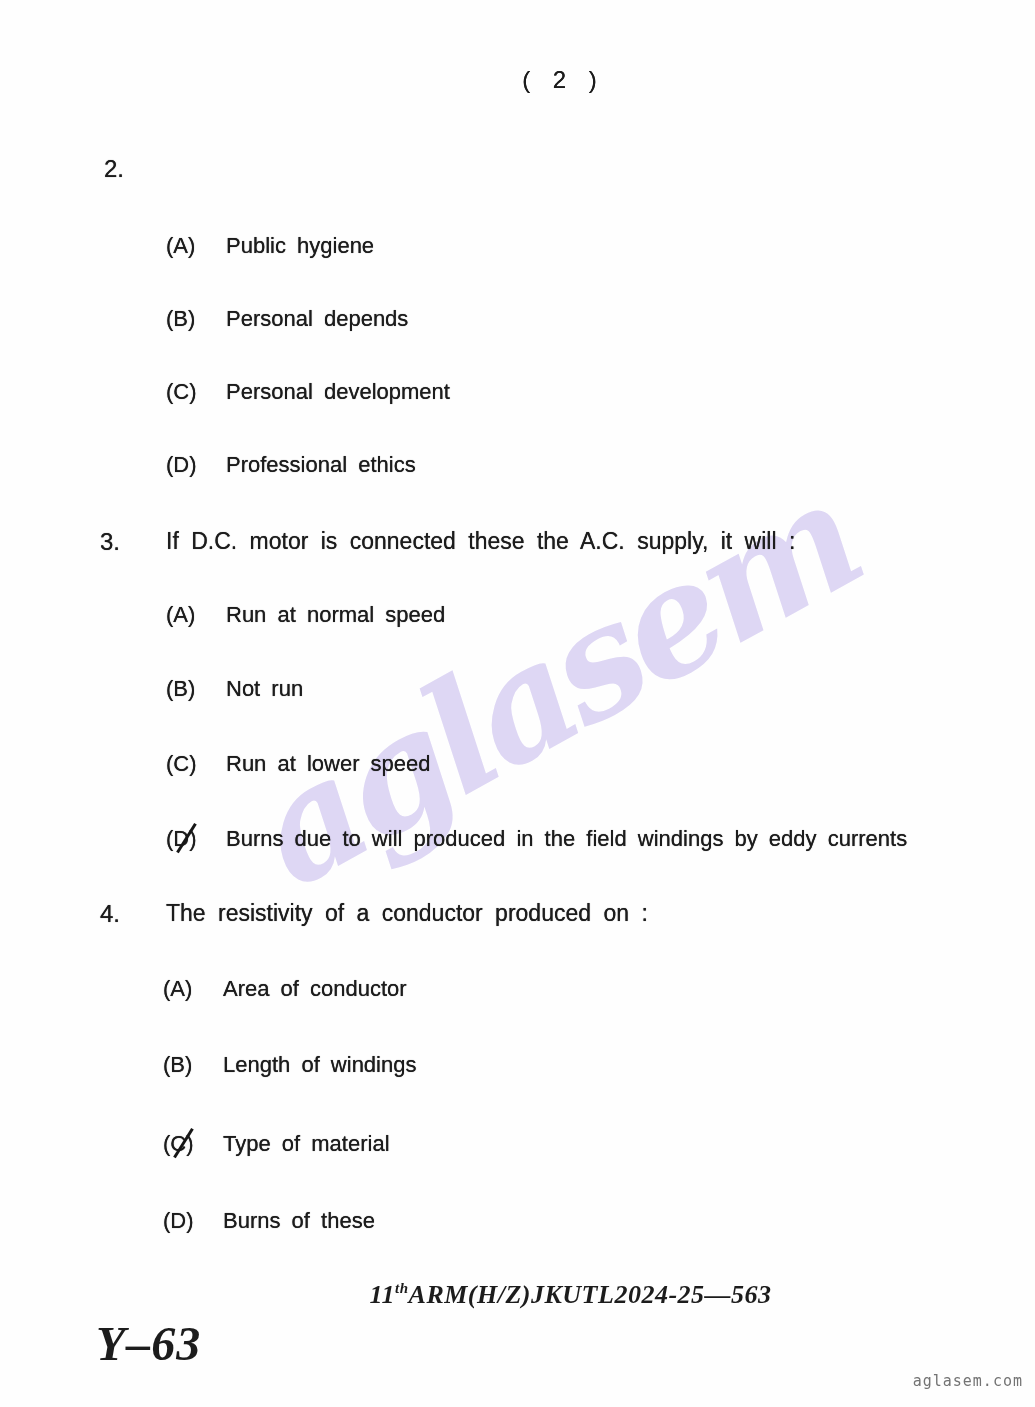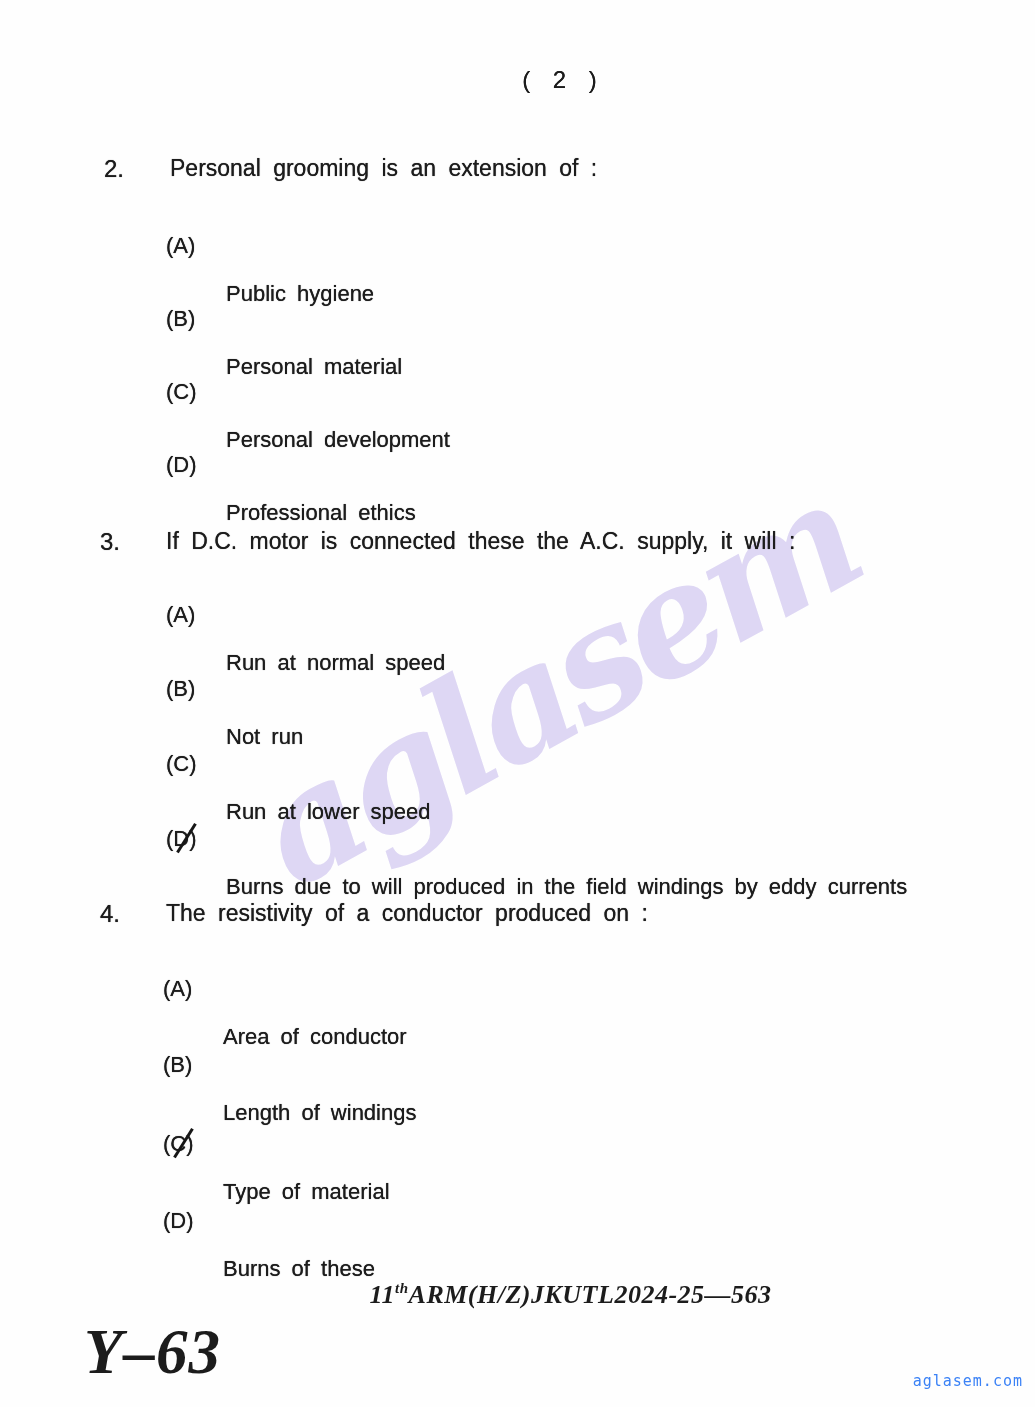--- a/index.html
+++ b/index.html
@@ -36,21 +36,21 @@
     font-size:24px;
     word-spacing:16px;
     text-shadow:0 0 .6px #1c1c1c;
   }
   
   .q-row{position:absolute;display:flex;white-space:nowrap;}
   .q-num{width:66px;flex:0 0 auto;font-size:24px;text-shadow:0 0 .7px #1c1c1c;}
   .q-text{font-size:23px;word-spacing:6px;text-shadow:0 0 .7px #1c1c1c;}
   .opt-row{position:absolute;display:flex;white-space:nowrap;}
   .opt-letter{width:60px;flex:0 0 auto;font-size:22px;position:relative;text-shadow:0 0 .7px #1c1c1c;}
-  .opt-text{font-size:22px;word-spacing:5px;text-shadow:0 0 .7px #1c1c1c;margin-top:48px;}
+  .opt-text{font-size:22px;word-spacing:5px;text-shadow:0 0 .7px #1c1c1c;}
   .opt-letter.struck::after{
     content:"";
     position:absolute;
     left:19px;top:-5px;
     width:2.5px;height:34px;
     background:#161616;
     transform:rotate(32deg);
   }
   
   #q2      {top:155px;left:104px;}
@@ -74,56 +74,55 @@
     text-align:center;
     transform:translateX(53px);
     font-family:"Liberation Serif", serif;
     font-weight:bold;font-style:italic;
     font-size:26px;
     letter-spacing:.5px;
   }
   .footer-code sup{font-size:15px;}
   
   .paper-code{
-    position:absolute;left:84px;top:1316px;
+    position:absolute;left:96px;top:1316px;
     font-family:"Liberation Serif", serif;
     font-weight:bold;font-style:italic;
-    font-size:63px;
+    font-size:48px;
     letter-spacing:1px;
   }
   
   .site-link{
     position:absolute;right:12px;top:1372px;
     font-family:"DejaVu Sans Mono", monospace;
     font-size:15px;
     letter-spacing:1px;
-    color:#3b82f6;
+    color:#737373;
     text-decoration:none;
   }
 </style>
 </head>
 <body>
 
 <div class="watermark">aglasem</div>
 
 <div class="page">
 
   <div class="page-number">( 2 )</div>
 
   <div class="q-row" id="q2">
     <span class="q-num">2.</span>
-    <span class="q-text">Personal grooming is an extension of :</span>
   </div>
   <div class="opt-row" id="q2-optA">
     <span class="opt-letter">(A)</span>
     <span class="opt-text">Public hygiene</span>
   </div>
   <div class="opt-row" id="q2-optB">
     <span class="opt-letter">(B)</span>
-    <span class="opt-text">Personal material</span>
+    <span class="opt-text">Personal depends</span>
   </div>
   <div class="opt-row" id="q2-optC">
     <span class="opt-letter">(C)</span>
     <span class="opt-text">Personal development</span>
   </div>
   <div class="opt-row" id="q2-optD">
     <span class="opt-letter">(D)</span>
     <span class="opt-text">Professional ethics</span>
   </div>
 

